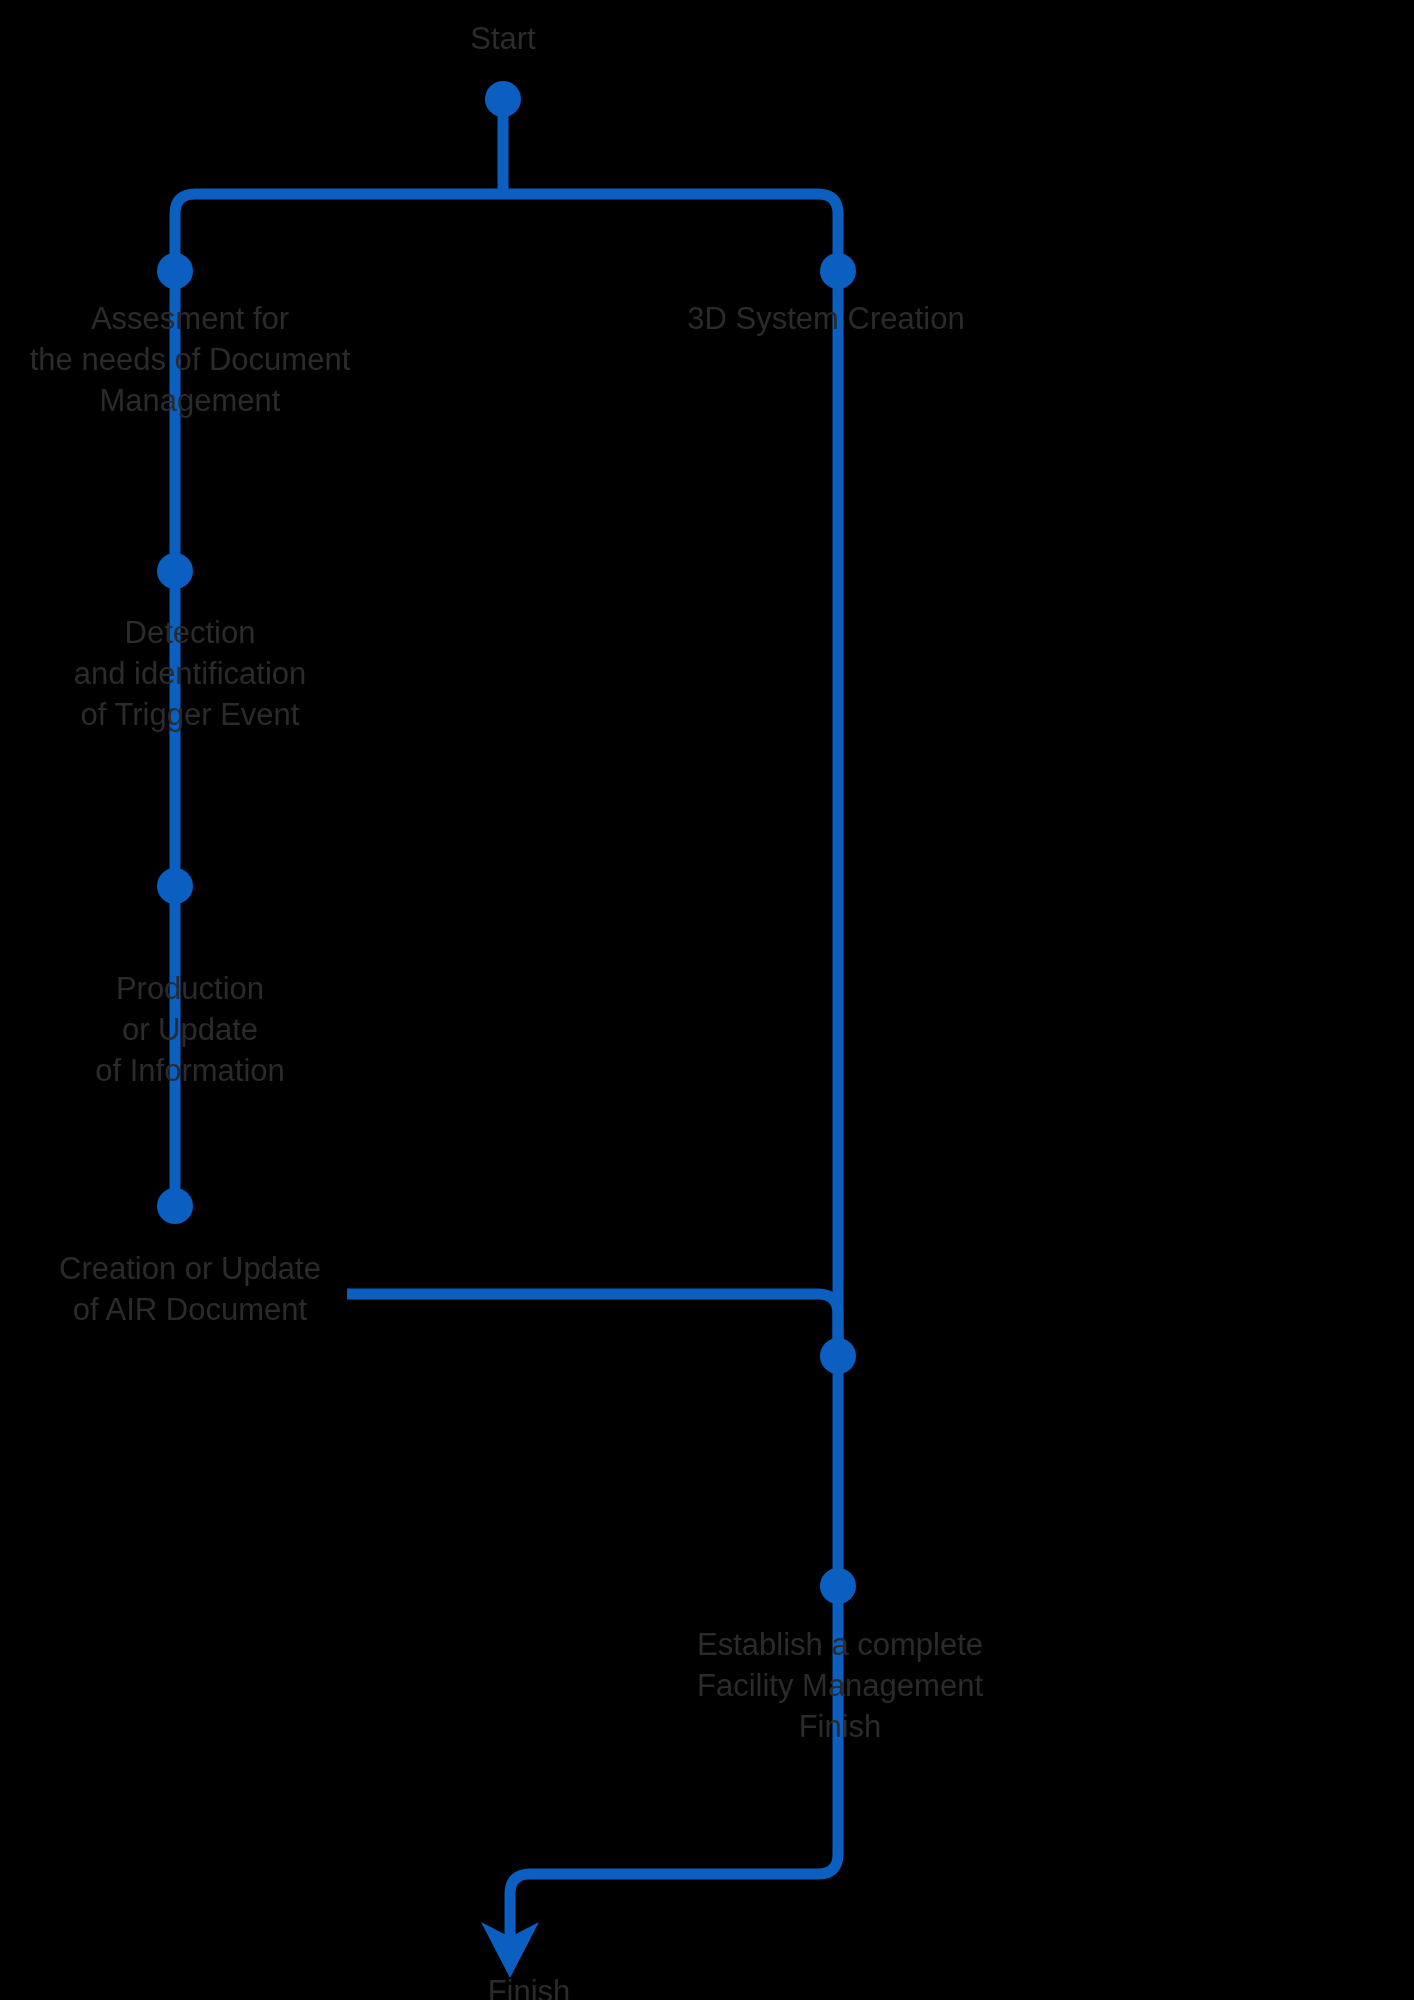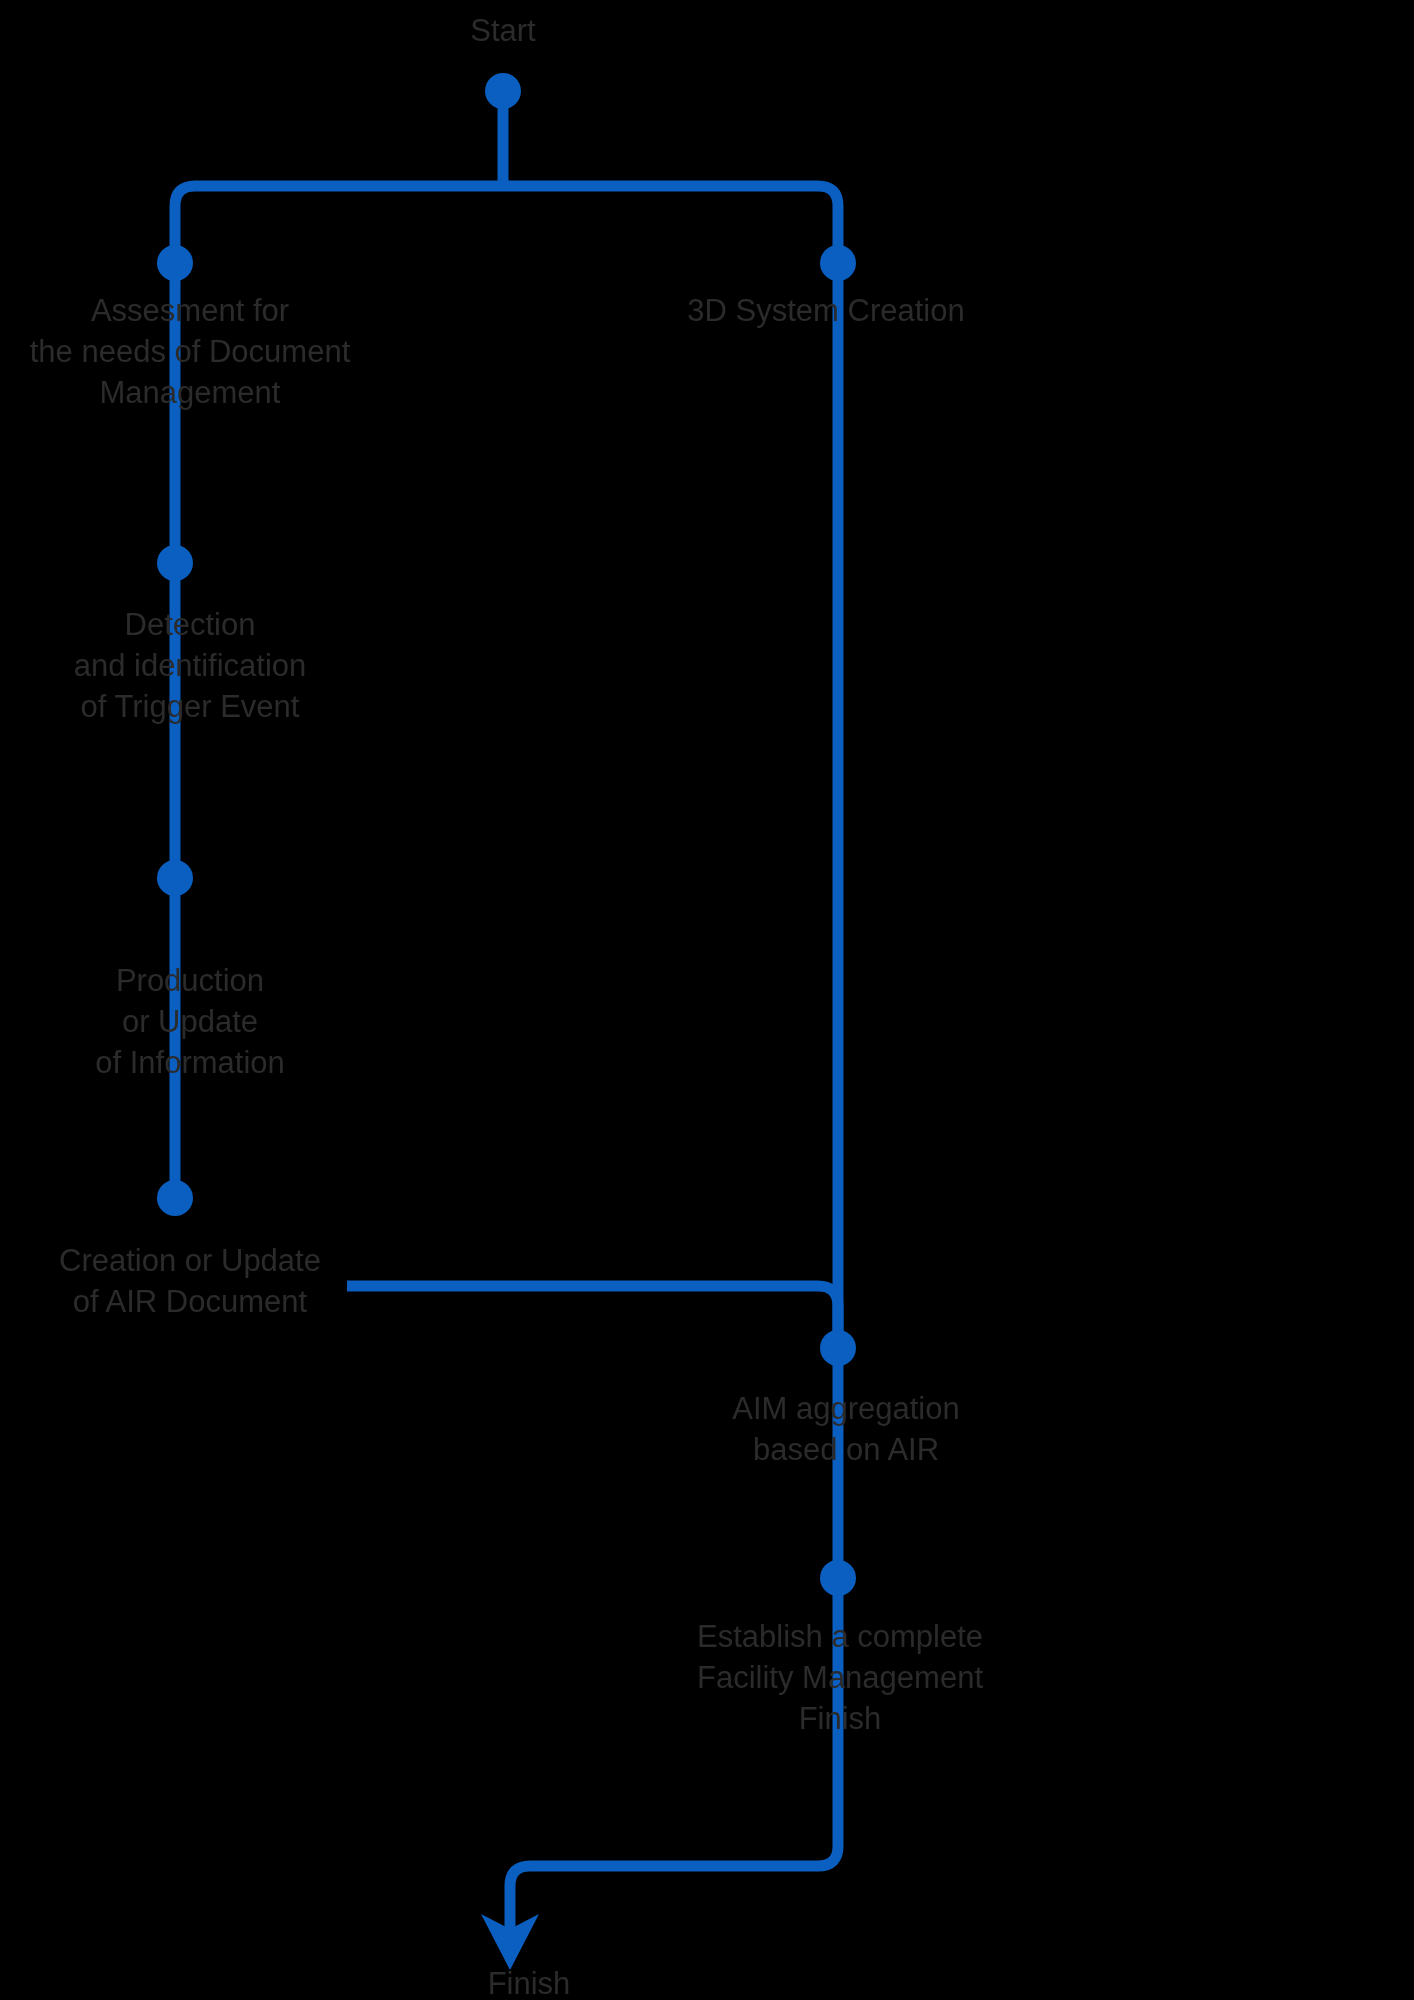--- a/index.html
+++ b/index.html
@@ -10,21 +10,21 @@
   body {
     width: 1414px;
     height: 2000px;
     position: relative;
     overflow: hidden;
     font-family: "Liberation Sans", sans-serif;
   }
   #flow-root {
     position: absolute;
     left: 0;
-    top: 8px;
+    top: 16px;
     width: 1414px;
     height: 1468px;
   }
   svg.flow-svg {
     position: absolute;
     left: 0;
     top: 0;
     width: 1414px;
     height: 2000px;
     display: block;
@@ -94,22 +94,20 @@
 and identification
 of Trigger Event</div>
 
   <div class="node-label" style="left:190px; top:912px;margin-top:40px;">Production
 or Update
 of Information</div>
 
   <div class="node-label" style="left:190px; top:1232px;">Creation or Update
 of AIR Document</div>
 
-  <div class="node-label" style="left:846px; top:1380px;">AIM aggregation
-based on AIR</div>
 
   <div class="node-label" style="left:840px; top:1608px;">Establish a complete
 Facility Management
 Finish</div>
 
   <div class="node-label" style="left:512px; top:1955px;margin-left:17px;">Finish</div>
 
 </div>
 
 </body></html>

